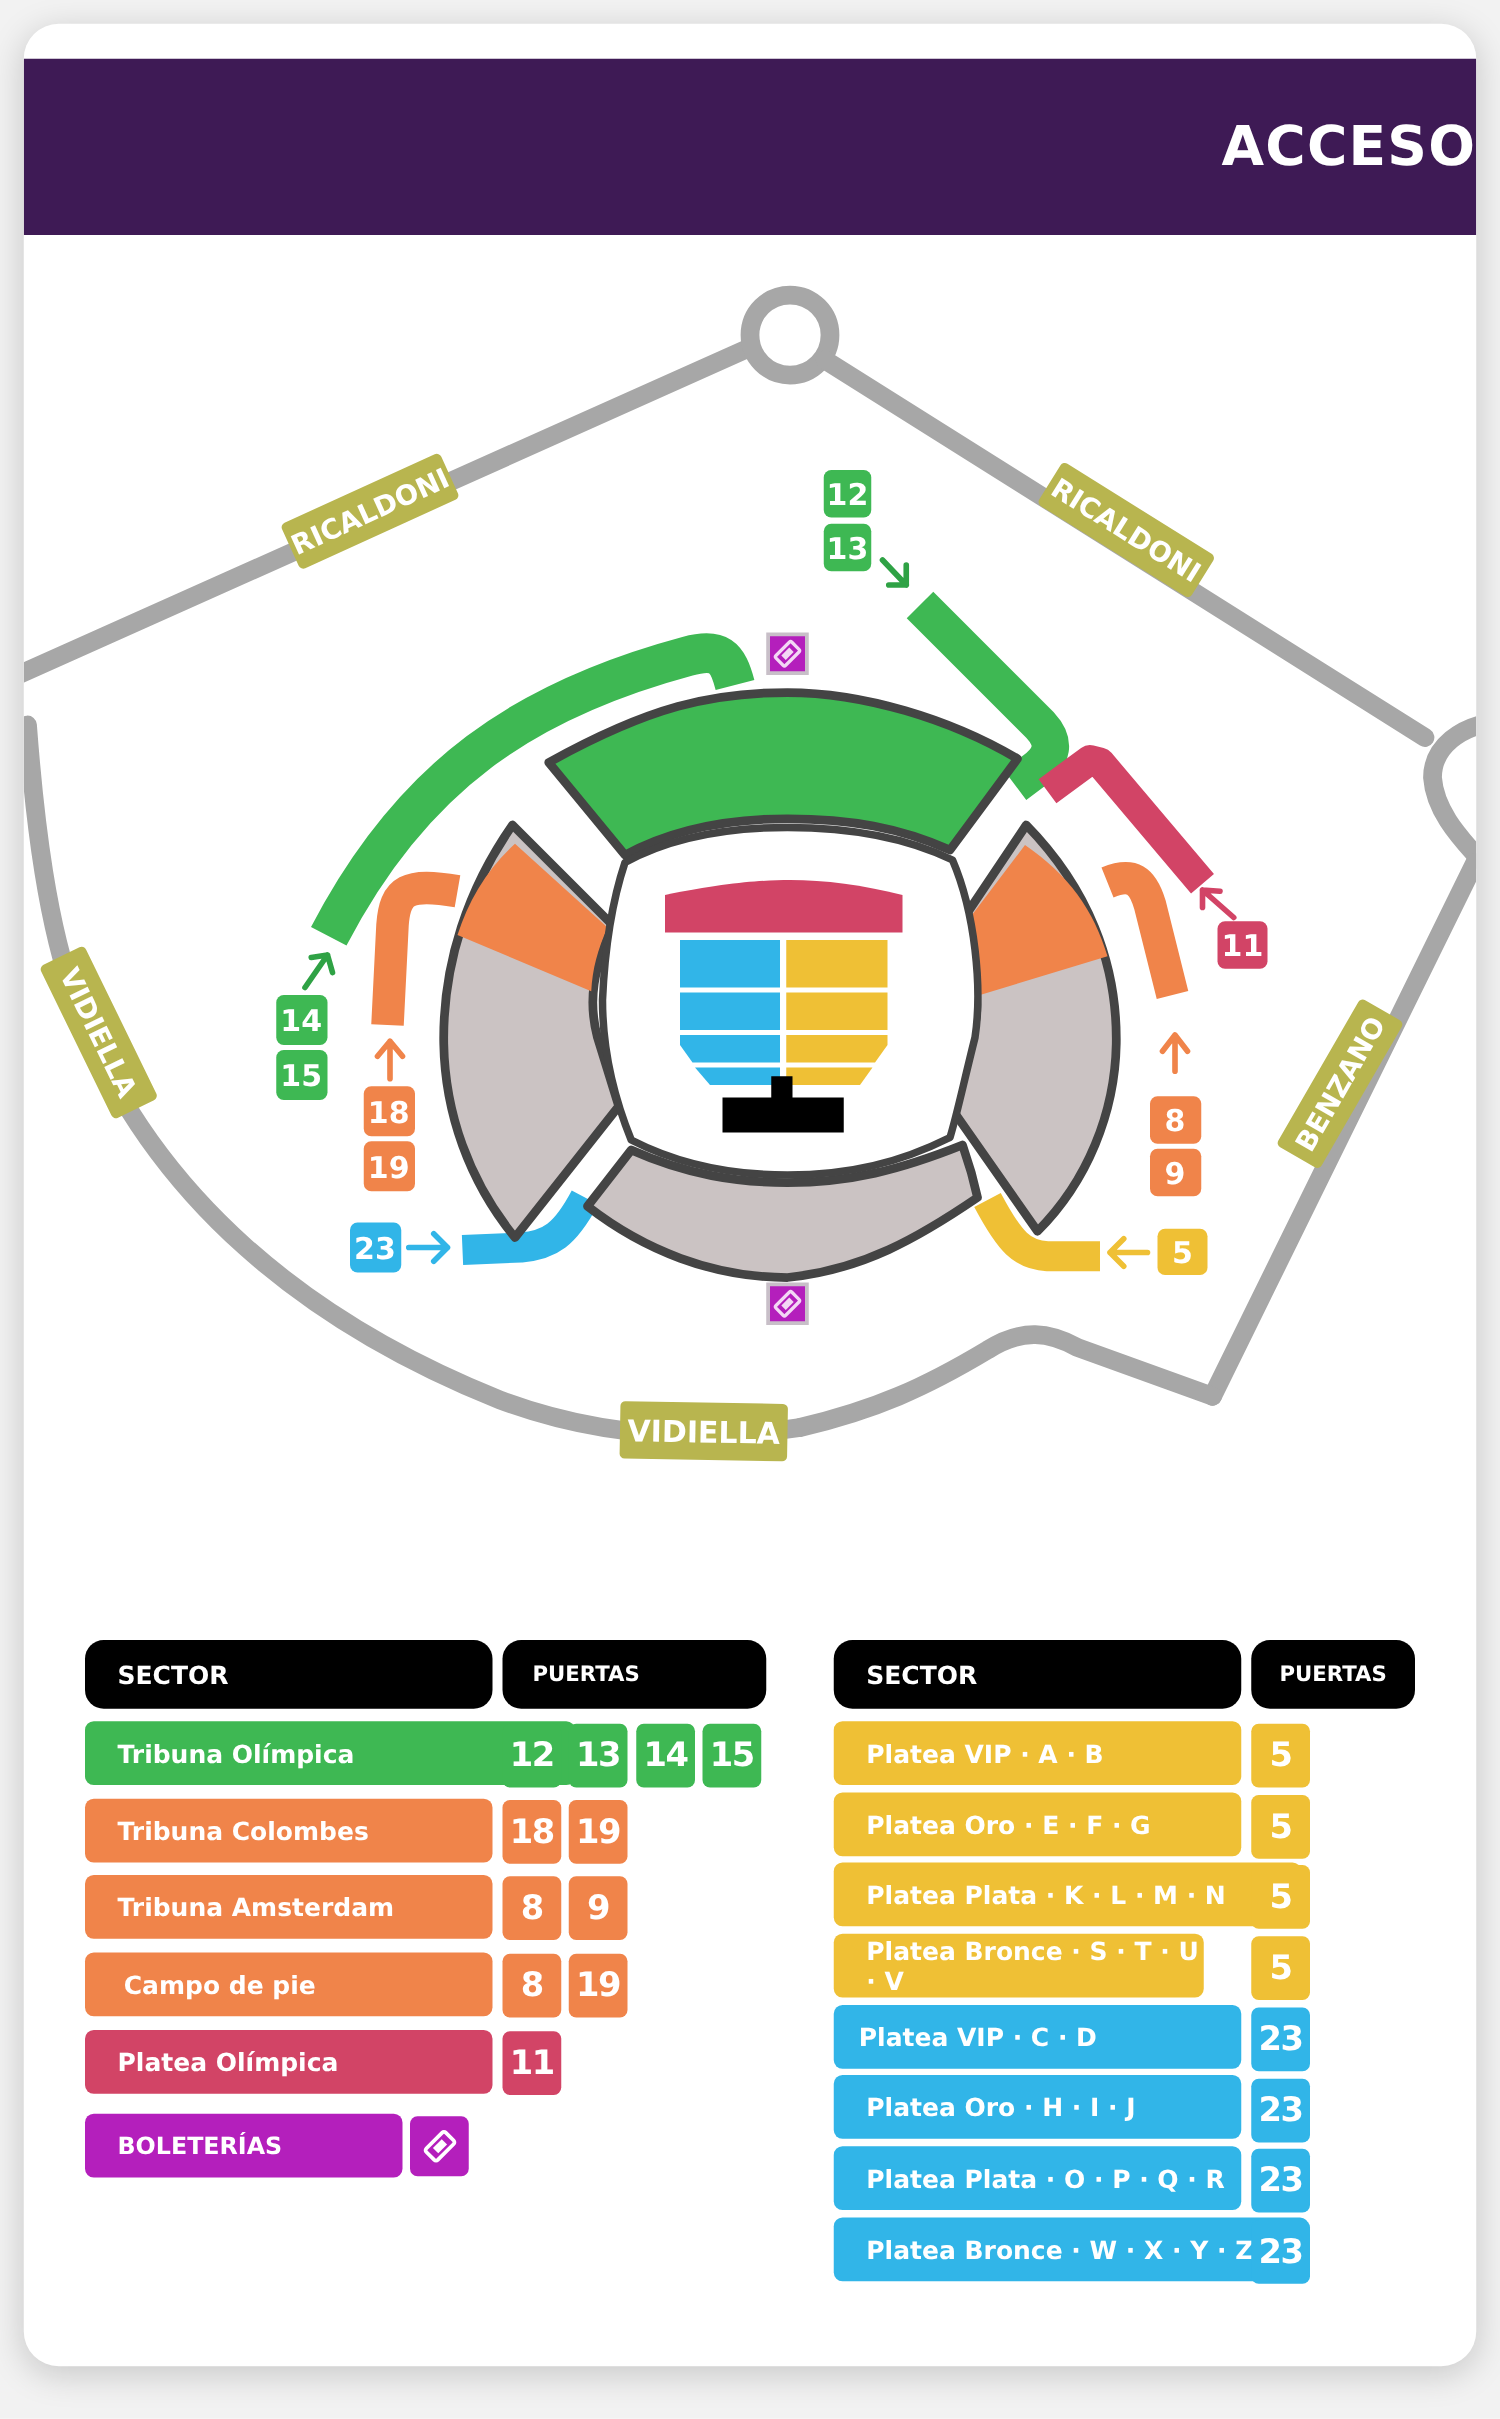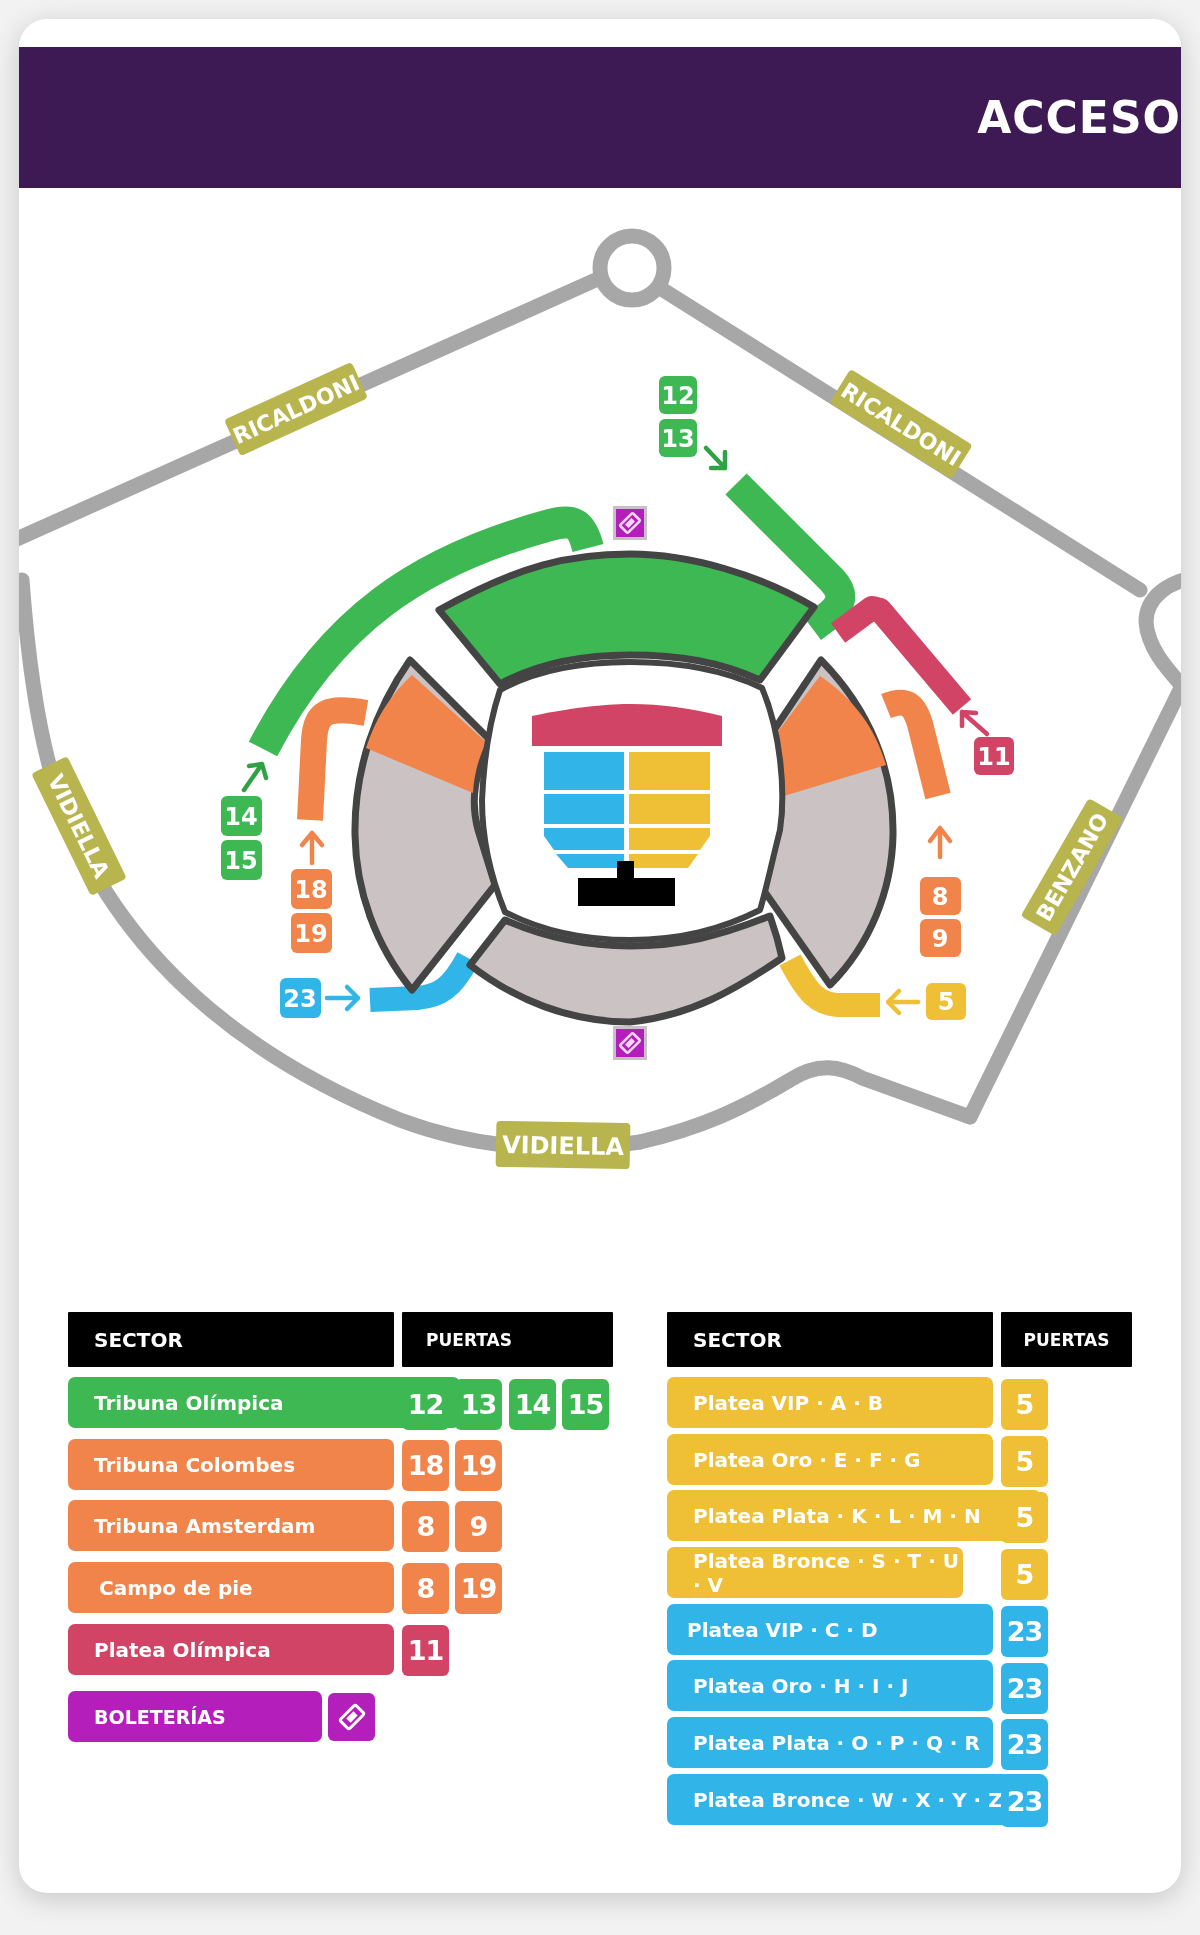--- a/index.html
+++ b/index.html
@@ -2,21 +2,21 @@
 <html><head>
 <meta charset="utf-8">
 <style>
   html, body { margin:0; padding:0; }
   body { width:1200px; height:1935px; background:#f2f2f2; font-family:"Liberation Sans", sans-serif; position:relative; overflow:hidden; }
   .card { position:absolute; left:19px; top:19px; width:1162px; height:1874px; background:#ffffff; border-radius:28px; box-shadow:0 6px 28px rgba(0,0,0,0.18); overflow:hidden; }
   .header { position:absolute; left:0; top:0; width:1162px; height:141px; background:#3e1a55; display:flex; align-items:center; justify-content:flex-end;margin-top:28px; }
   .header h1 { margin:0; color:#ffffff; font-family:"DejaVu Sans", sans-serif; font-weight:bold; font-size:44px; letter-spacing:1px; }
   svg.map { position:absolute; left:0; top:0; }
   .tbl { position:absolute; }
-  .hdr { position:absolute; background:#000; color:#fff; border-radius:1px; font-weight:bold; font-family:"DejaVu Sans", sans-serif; display:flex; align-items:center; }
+  .hdr { position:absolute; background:#000; color:#fff; border-radius:15px; font-weight:bold; font-family:"DejaVu Sans", sans-serif; display:flex; align-items:center; }
   .row-label { position:absolute; height:51px; border-radius:7px; color:#fff; font-family:"DejaVu Sans", sans-serif; font-weight:bold; font-size:20px; display:flex; align-items:center; padding-left:26px; box-sizing:border-box; }
   .gate { position:absolute; width:47px; height:51px; border-radius:6px; color:#fff; font-family:"DejaVu Sans", sans-serif; font-weight:bold; font-size:27px; display:flex; align-items:center; justify-content:center; letter-spacing:-1px; }
   .maplabel { font-family:"DejaVu Sans", sans-serif; font-weight:bold; fill:#ffffff; }
 </style>
 </head>
 <body>
 
 <div class="card">
   <div class="header">
     <h1>ACCESO</h1>

